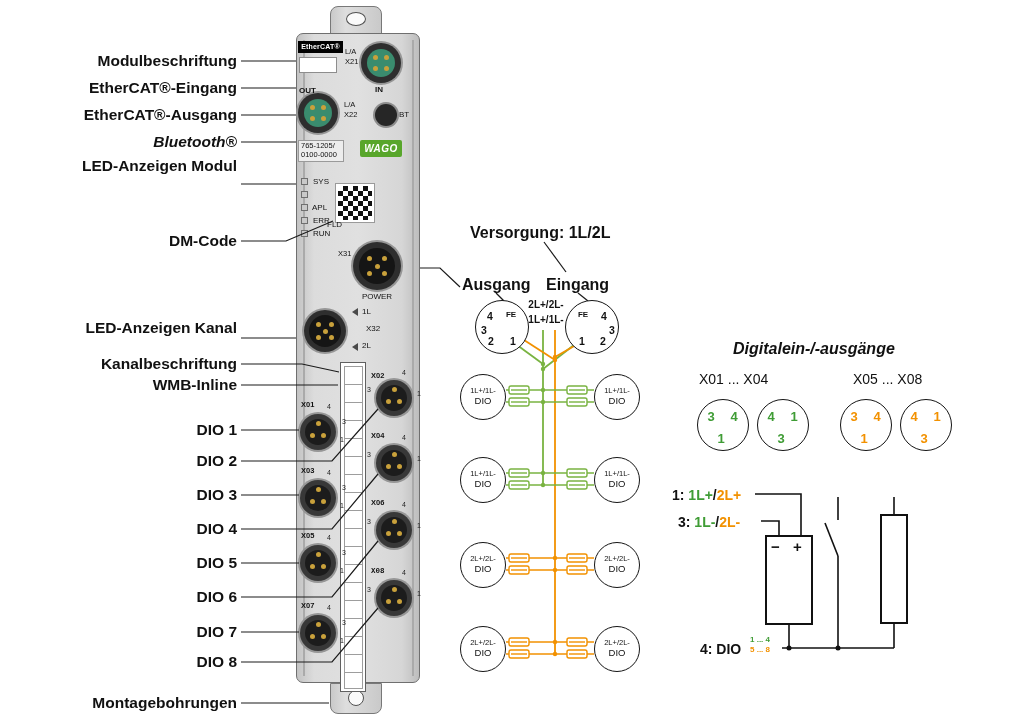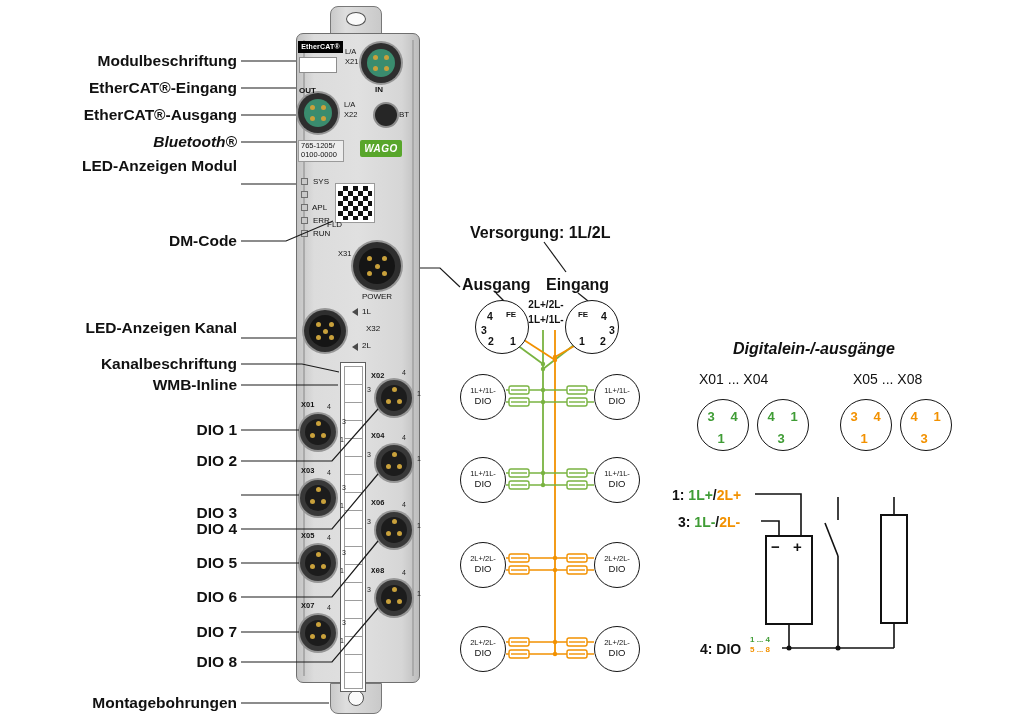--- a/index.html
+++ b/index.html
@@ -270,21 +270,21 @@
     <div class="callout" style="top: 88px;">EtherCAT®-Eingang</div>
     <div class="callout" style="top: 115px;">EtherCAT®-Ausgang</div>
     <div class="callout italic" style="top: 142px;">Bluetooth®</div>
     <div class="callout" style="top: 166px;">LED-Anzeigen Modul</div>
     <div class="callout" style="top: 241px;">DM-Code</div>
     <div class="callout" style="top: 328px;">LED-Anzeigen Kanal</div>
     <div class="callout" style="top: 364px;">Kanalbeschriftung</div>
     <div class="callout" style="top: 385px;">WMB-Inline</div>
     <div class="callout" style="top: 430px;">DIO 1</div>
     <div class="callout" style="top: 461px;">DIO 2</div>
-    <div class="callout" style="top: 513px;">DIO 3</div>
+    <div class="callout" style="top: 495px;">DIO 3</div>
     <div class="callout" style="top: 529px;">DIO 4</div>
     <div class="callout" style="top: 563px;">DIO 5</div>
     <div class="callout" style="top: 597px;">DIO 6</div>
     <div class="callout" style="top: 632px;">DIO 7</div>
     <div class="callout" style="top: 662px;">DIO 8</div>
     <div class="callout" style="top: 703px;">Montagebohrungen</div>
     <div class="ledsq" style="left: 301px; top: 178px;"></div>
     <div class="ledtx" style="left: 313px; top: 177px;">SYS</div>
     <div class="ledsq" style="left: 301px; top: 191px;"></div>
     <div class="ledtx" style="left: 327px; top: 190px; margin-top: 30px;">FLD</div>

